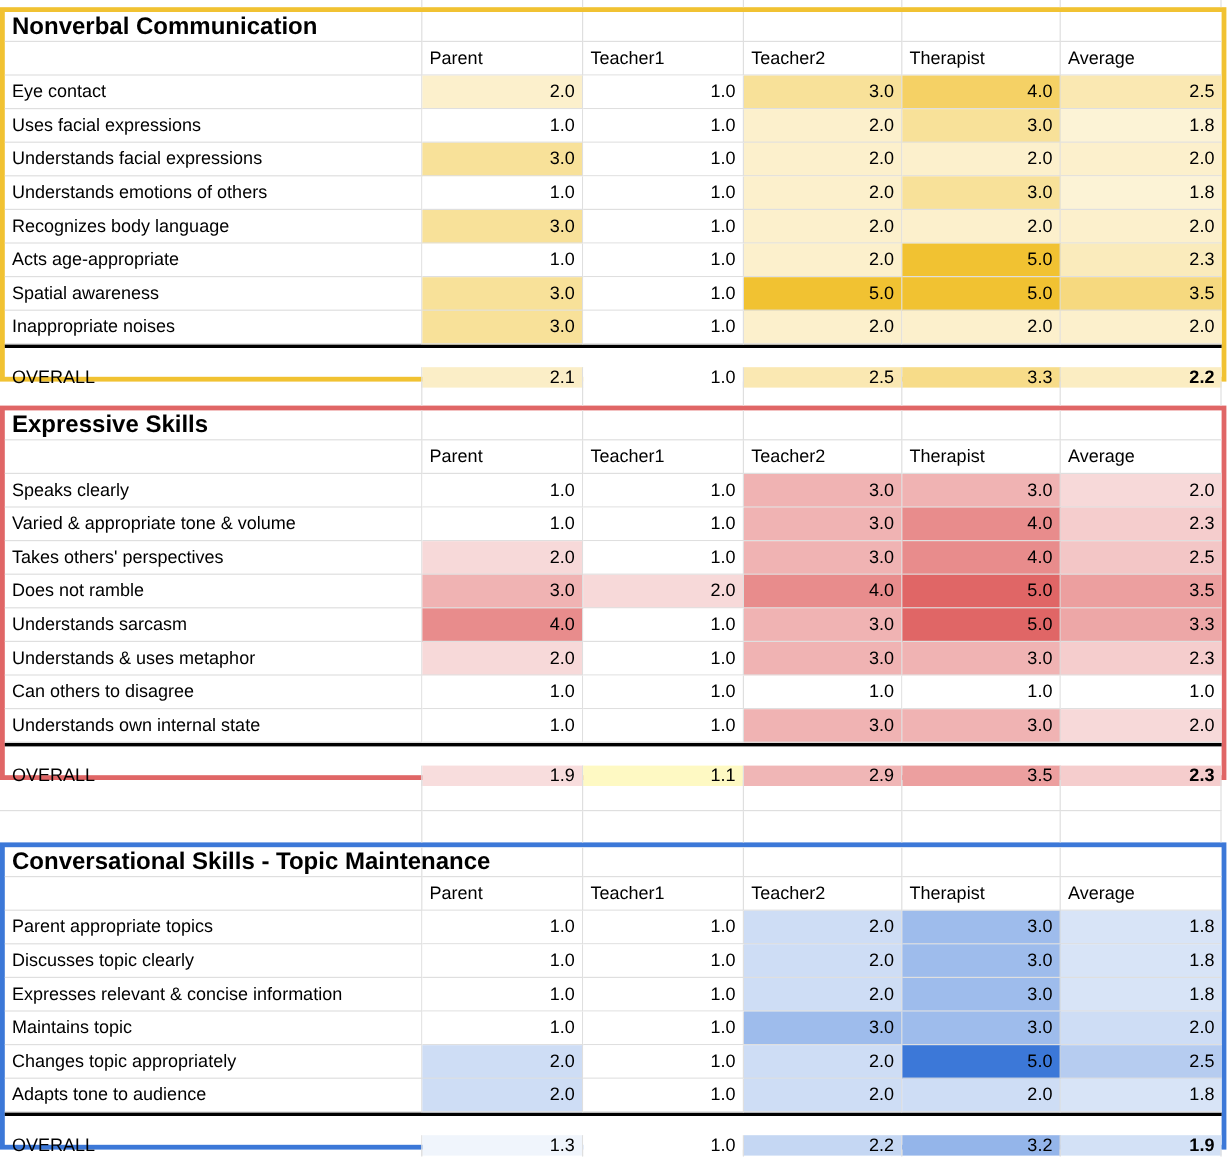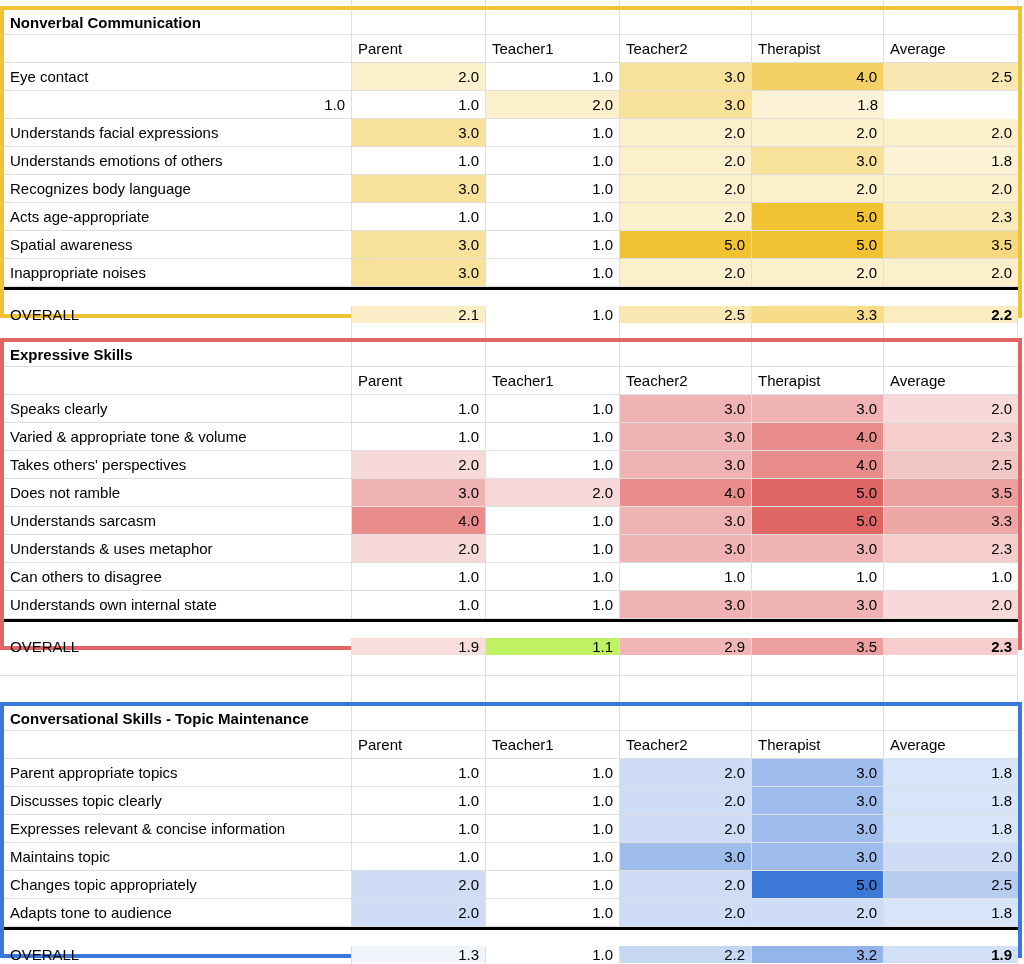--- a/index.html
+++ b/index.html
@@ -30,21 +30,21 @@
   }
   .tbl .cell:last-child { border-right:none; }
   .row-overall .cell { border-bottom:none;margin-top:16px; }
   .gap-row .cell { border-bottom:none; }
   .gap-row.lined .cell { border-bottom:1px solid var(--grid); }
 
   .c-label  { padding-left:6px; justify-content:flex-start; }
   .c-num    { padding-right:6px; justify-content:flex-end; }
   .c-header { padding-left:6px; justify-content:flex-start; }
   .c-title  { padding-left:6px; justify-content:flex-start;
-              font-weight:bold; font-size:15px; overflow:visible; }
+              font-weight:bold; font-size:20px; overflow:visible; }
   .bold { font-weight:bold; }
 
   .sep { height:3px; background:#000000; }
 </style>
 </head>
 <body>
 
 <div class="sheet" id="sheet">
   <div id="top-sliver">
       <div class="grid-row gap-row" style="height: 6px;">
@@ -75,20 +75,21 @@
       </div>
       <div class="grid-row row-data">
         <div class="cell c-label">Eye contact</div>
         <div class="cell c-num" style="background: rgb(252, 240, 204);">2.0</div>
         <div class="cell c-num" style="background: rgb(255, 255, 255);">1.0</div>
         <div class="cell c-num" style="background: rgb(248, 225, 153);">3.0</div>
         <div class="cell c-num" style="background: rgb(245, 209, 101);">4.0</div>
         <div class="cell c-num" style="background: rgb(250, 232, 178);">2.5</div>
       </div>
       <div class="grid-row row-data">
+        <div class="cell c-label">Uses facial expressions</div>
         <div class="cell c-num" style="background: rgb(255, 255, 255);">1.0</div>
         <div class="cell c-num" style="background: rgb(255, 255, 255);">1.0</div>
         <div class="cell c-num" style="background: rgb(252, 240, 204);">2.0</div>
         <div class="cell c-num" style="background: rgb(248, 225, 153);">3.0</div>
         <div class="cell c-num" style="background: rgb(252, 243, 214);">1.8</div>
       </div>
       <div class="grid-row row-data">
         <div class="cell c-label">Understands facial expressions</div>
         <div class="cell c-num" style="background: rgb(248, 225, 153);">3.0</div>
         <div class="cell c-num" style="background: rgb(255, 255, 255);">1.0</div>
@@ -234,21 +235,21 @@
         <div class="cell c-num" style="background: rgb(255, 255, 255);">1.0</div>
         <div class="cell c-num" style="background: rgb(255, 255, 255);">1.0</div>
         <div class="cell c-num" style="background: rgb(240, 179, 179);">3.0</div>
         <div class="cell c-num" style="background: rgb(240, 179, 179);">3.0</div>
         <div class="cell c-num" style="background: rgb(247, 217, 217);">2.0</div>
       </div>
       <div class="sep" style="background: rgb(0, 0, 0);"></div>
       <div class="grid-row row-overall">
         <div class="cell c-label">OVERALL</div>
         <div class="cell c-num" style="background: rgb(248, 221, 221);">1.9</div>
-        <div class="cell c-num" style="background: #bef264; text-align: right;">1.1</div>
+        <div class="cell c-num" style="background: #fef9c3; text-align: right;">1.1</div>
         <div class="cell c-num" style="background: rgb(240, 182, 182);">2.9</div>
         <div class="cell c-num" style="background: rgb(236, 159, 159);">3.5</div>
         <div class="cell c-num bold" style="background: rgb(245, 205, 205);">2.3</div>
       </div>
     </section>
   <div id="gap-2">
       <div class="grid-row gap-row lined" style="height: 26px;">
         <div class="cell c-label"></div>
         <div class="cell c-label"></div>
         <div class="cell c-label"></div>

